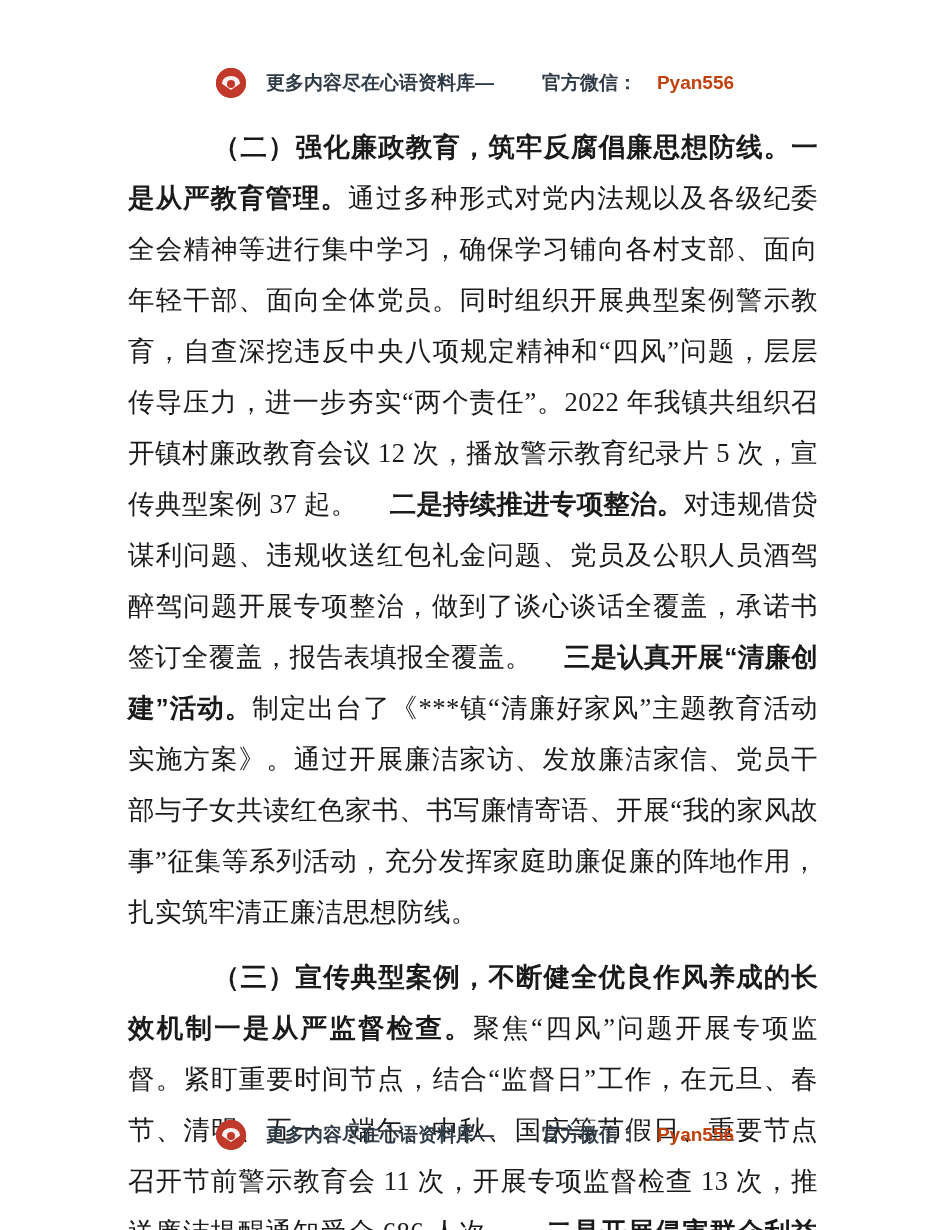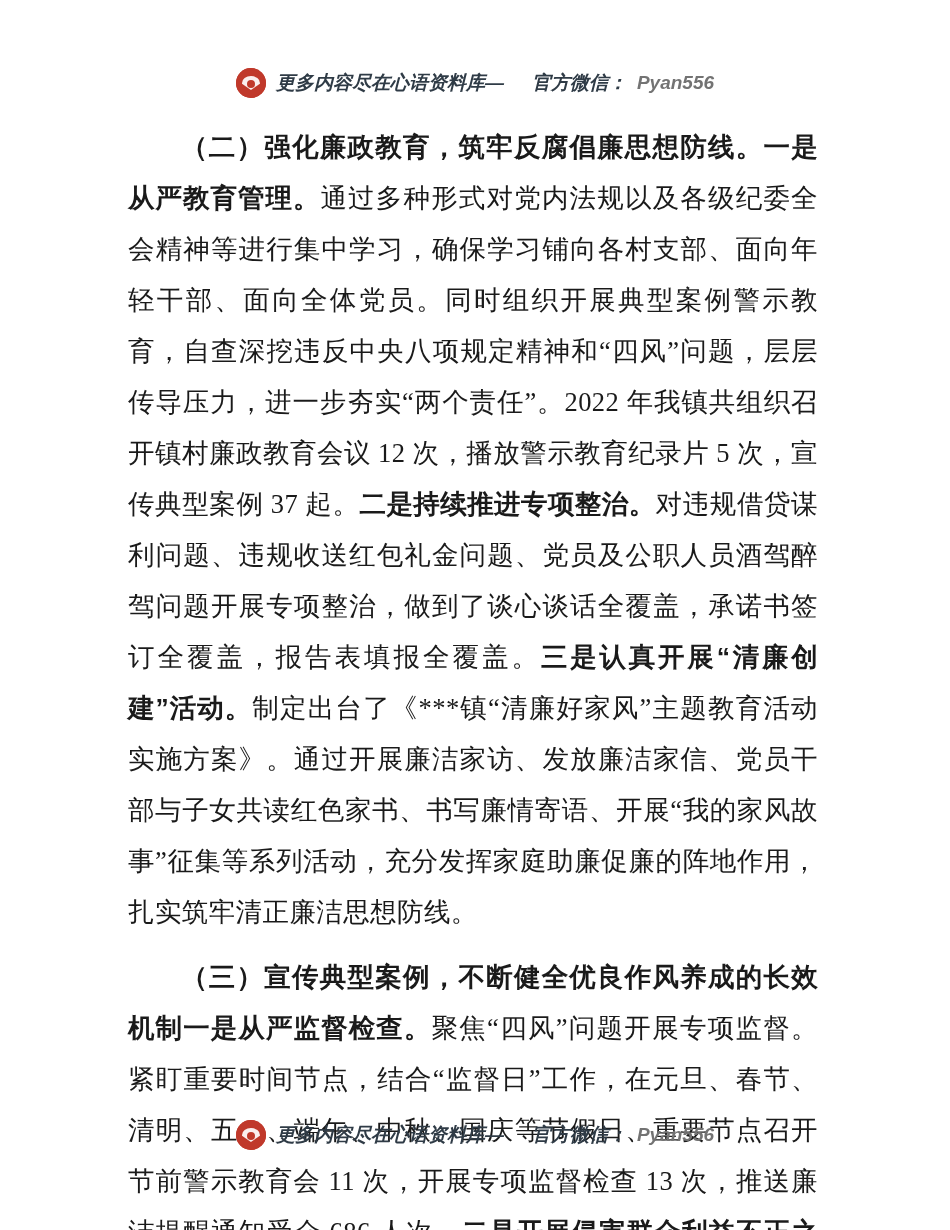--- a/index.html
+++ b/index.html
@@ -24,26 +24,25 @@
   }
 
   
   .wm {
     position: absolute;
     left: 0;
     width: 950px;
     display: flex;
     align-items: center;
     justify-content: center;
-    gap: 10px;
+    gap: 20px;
     font-family: "Liberation Sans", "DejaVu Sans", sans-serif;
     font-weight: bold;
     font-size: 19px;
     white-space: nowrap;
-    font-style: italic;
   }
   .wm-top { top: 68px; }
   .wm-bottom { top: 1120px; }
 
   .wm-logo {
     width: 30px;
     height: 30px;
     border-radius: 50%;
     background: #c0392b;
     position: relative;
@@ -66,21 +65,21 @@
     content: "";
     position: absolute;
     left: 11px;
     top: 12px;
     width: 8px;
     height: 8px;
     border-radius: 50%;
     background: #c0392b;
   }
   .wm-text-dark { color: #2f3b46; }
-  .wm-text-red  { color: #737373; }
+  .wm-text-red  { color: #c2410c; }
   .wm-sep { width: 8px; }
 
   
   .content {
     position: absolute;
     left: 128px;
     top: 122px;
     width: 690px;
   }
   p.para {
@@ -90,20 +89,21 @@
     text-align: justify;
     text-justify: inter-ideograph;
     letter-spacing: 0.4px;
     color: #1a1a1a;
   }
   p.para.indent { text-indent: 2em; }
   .b {
     font-weight: bold;
     font-family: "Liberation Sans", "DejaVu Sans", sans-serif;
     letter-spacing: 0.2px;
+    margin-left: 32px;
   }
   .gap { height: 10px; }
 </style>
 </head>
 <body>
 
 <div class="page">
 
   <div class="wm wm-top">
     <span class="wm-logo"></span>

